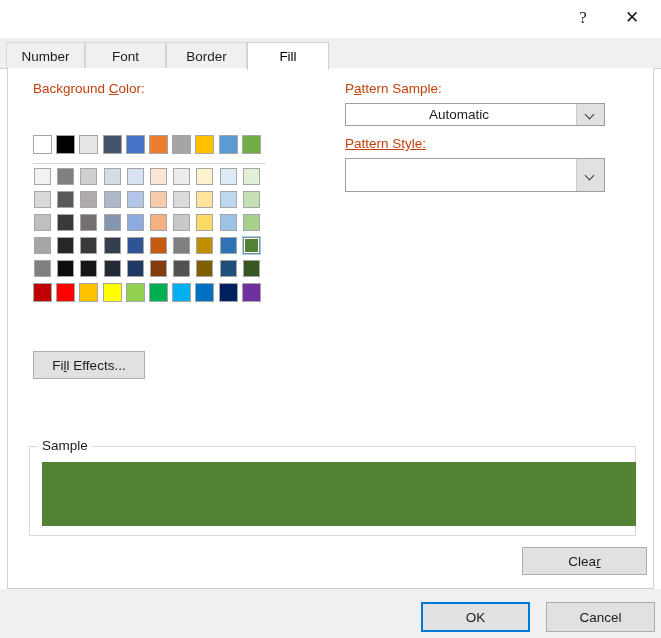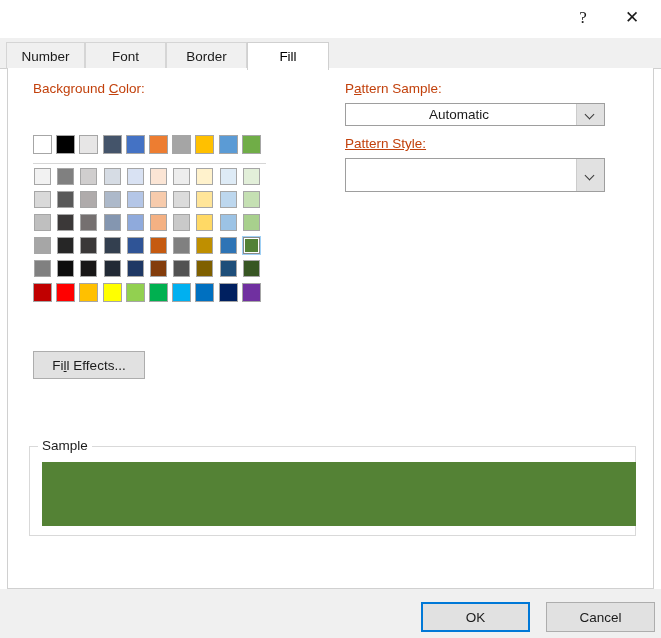--- a/index.html
+++ b/index.html
@@ -553,20 +553,23 @@
     <span class="value"></span>
     <span class="arrow">
       <span class="chev"></span>
     </span>
   </div>
 
   <div class="groupbox"></div>
   <div class="groupbox-title">Sample</div>
   <div class="sample-fill" style="background: rgb(84, 130, 53);"></div>
 
+  <div class="dlg-btn btn-clear">
+    <span><span>Clea</span><u>r</u><span></span></span>
+  </div>
 </div>
 
 <div class="footer">
   <div class="footer-btn btn-cancel">
     <span>Cancel</span>
   </div>
   <div class="footer-btn btn-ok">
     <span>OK</span>
   </div>
 </div>

